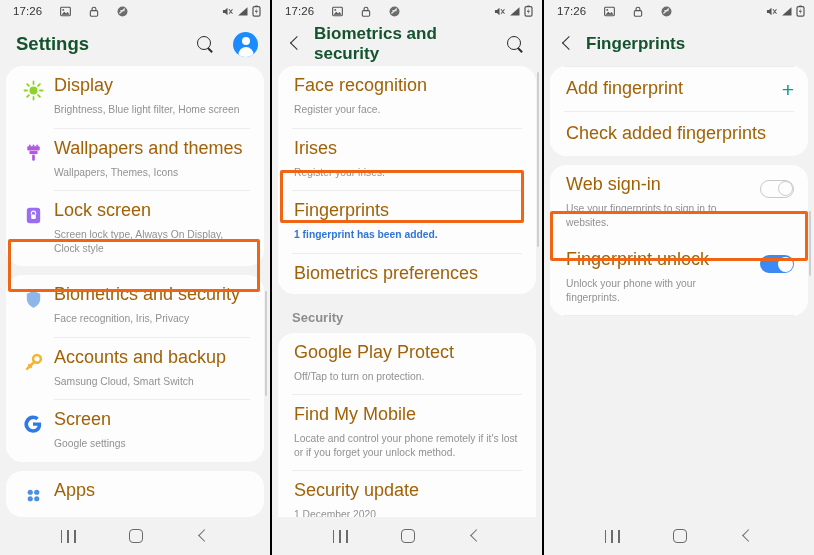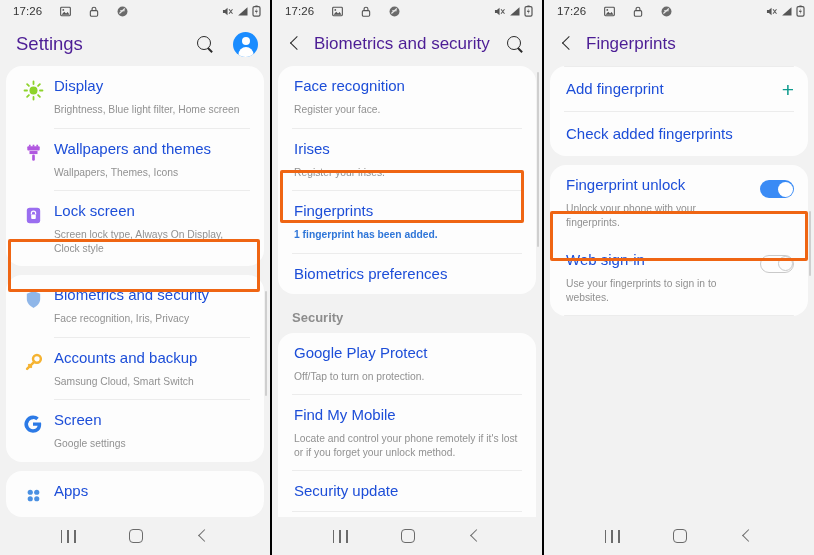--- a/index.html
+++ b/index.html
@@ -43,22 +43,22 @@
   
   .titlebar {
     height: 44px;
     display: flex;
     align-items: center;
     padding: 0 12px 0 14px;
   }
   .titlebar.home { padding-left: 16px; }
   .title-text {
     font-size: 17px;
-    color: #4c1d95;
-    font-weight: 400;
+    color: #14532d;
+    font-weight: 700;
   }
   .title-text.home { font-size: 18.5px; }
   .titlebar .spacer { flex: 1; }
   .back-chevron {
     width: 20px; height: 20px;
     margin-right: 8px;
     flex: 0 0 20px;
     position: relative;
   }
   .back-chevron::before {
@@ -142,22 +142,22 @@
   .row .ico {
     width: 30px; flex: 0 0 30px;
     display: flex;
     align-items: center;
     justify-content: center;
     padding-top: 3px;
   }
   .row .txt { flex: 1; min-width: 0; padding-left: 6px; }
   .row.noicon .txt { padding-left: 4px; }
   .r-title {
-    font-size: 15px;
-    color: #1d4ed8;
+    font-size: 18px;
+    color: #a16207;
     line-height: 17px;
     margin-top: 36px;
   }
   .r-sub {
     font-size: 10.3px;
     color: #919191;
     line-height: 13.5px;
     margin-top: 8px;
   }
   .r-sub.blue { color: #2f76d8; font-weight: bold; }
@@ -548,20 +548,21 @@
         <div class="row noicon">
           <span class="txt">
             <span class="r-title">Find My Mobile</span>
             <div class="r-sub">Locate and control your phone remotely if it's lost or if you forget your unlock method.</div>
           </span>
         </div>
         <div class="divider inset"></div>
         <div class="row noicon">
           <span class="txt">
             <span class="r-title">Security update</span>
+            <div class="r-sub">1 December 2020</div>
           </span>
         </div>
         <div class="divider inset"></div>
         <div class="row noicon">
           <span class="txt">
             <span class="r-title">Install unknown apps</span>
           </span>
         </div>
 
       </div>
@@ -649,36 +650,36 @@
         <div class="row noicon" style="padding-top:13px;padding-bottom:13px;">
           <span class="txt">
             <span class="r-title">Check added fingerprints</span>
           </span>
         </div>
       </div>
 
       <div class="card" style="margin-top:9px;">
         <div class="row noicon">
           <span class="txt">
+            <span class="r-title">Web sign-in</span>
+            <div class="r-sub">Use your fingerprints to sign in to websites.</div>
+          </span>
+          <span class="toggle off">
+              <span class="knob"></span>
+            </span>
+        </div>
+        <div class="row noicon">
+          <span class="txt">
             <span class="r-title">Fingerprint unlock</span>
             <div class="r-sub">Unlock your phone with your fingerprints.</div>
           </span>
           <span class="toggle on">
               <span class="knob"></span>
             </span>
         </div>
-        <div class="row noicon">
-          <span class="txt">
-            <span class="r-title">Web sign-in</span>
-            <div class="r-sub">Use your fingerprints to sign in to websites.</div>
-          </span>
-          <span class="toggle off">
-              <span class="knob"></span>
-            </span>
-        </div>
         <div class="divider inset"></div>
       </div>
 
       <div class="scrollbar" style="top:145px;height:65px;"></div>
     </div>
 
     <div class="hl" style="left:6px; top:211px; width:258px; height:50px;"></div>
 
     <div class="navbar">
       <span class="nav-recents">

